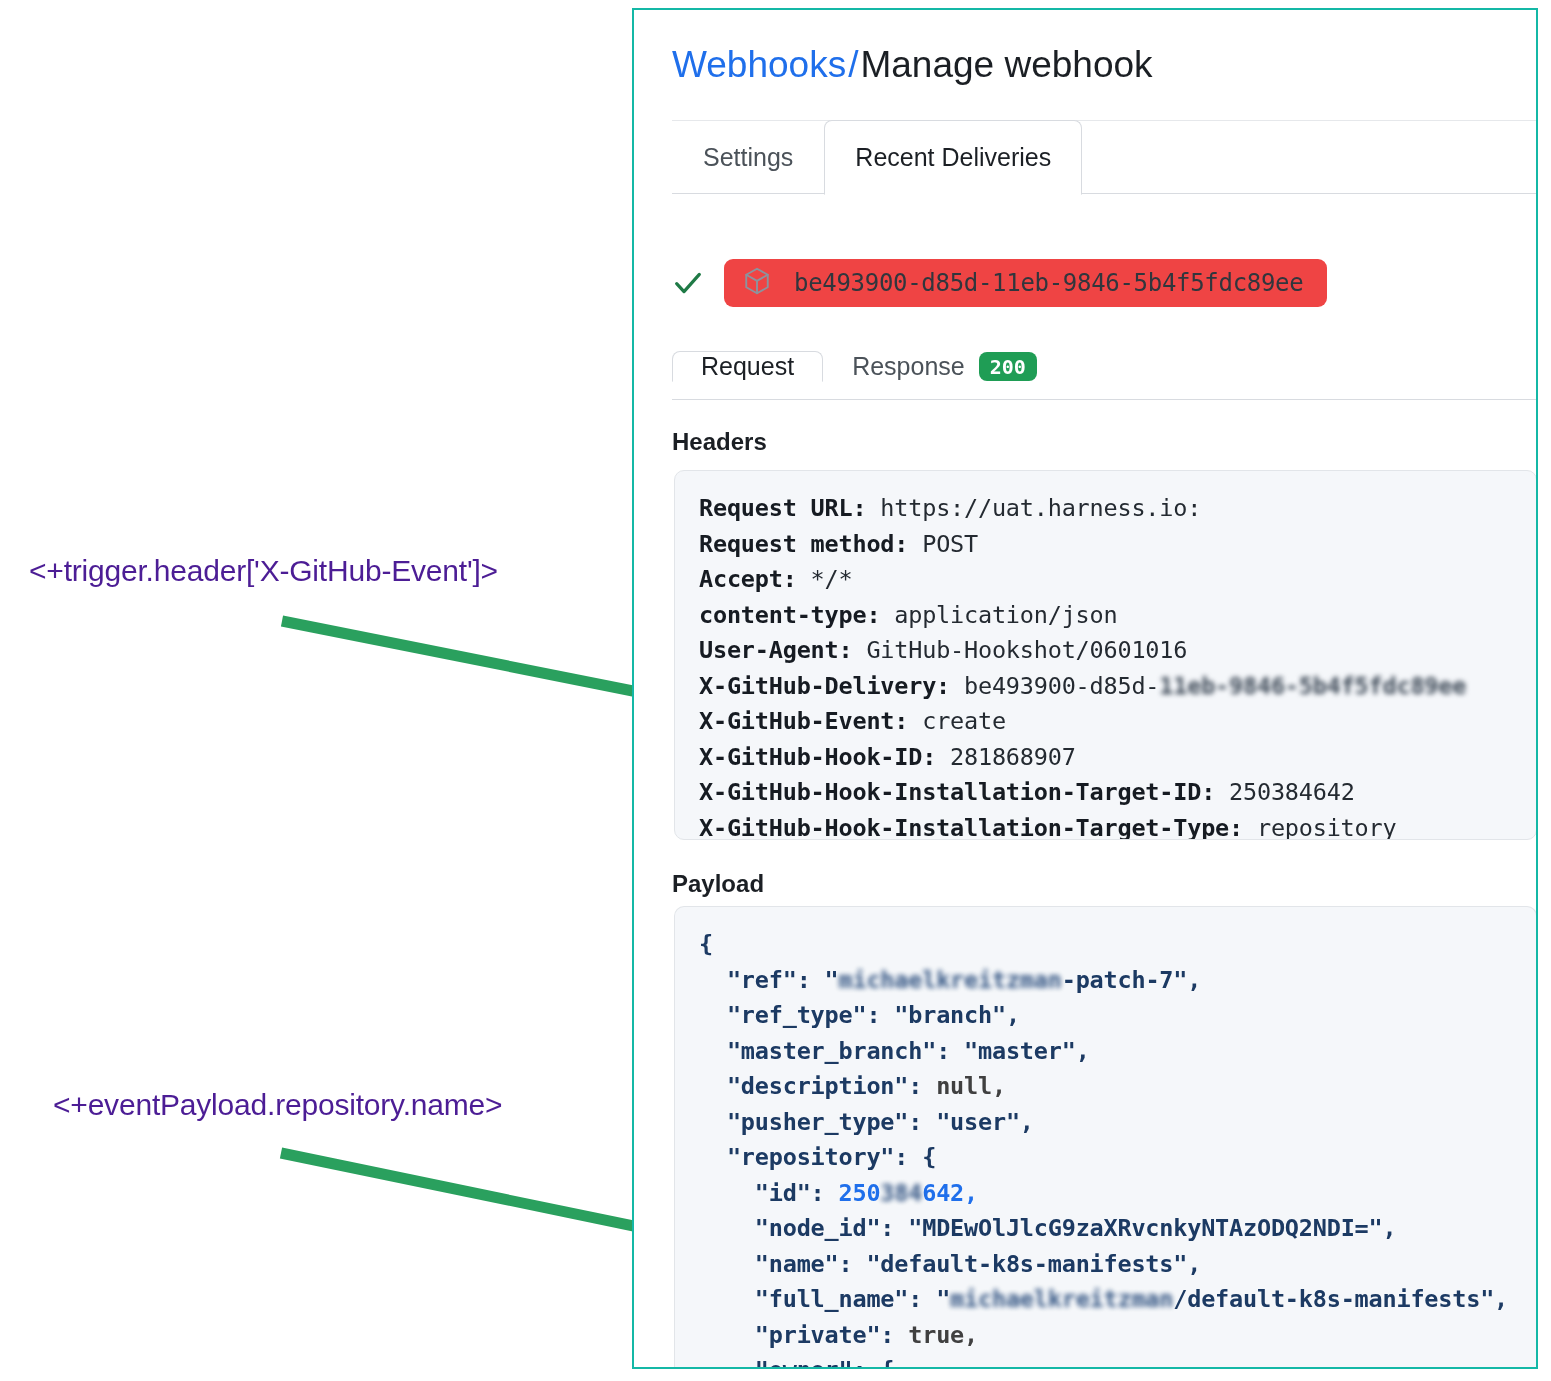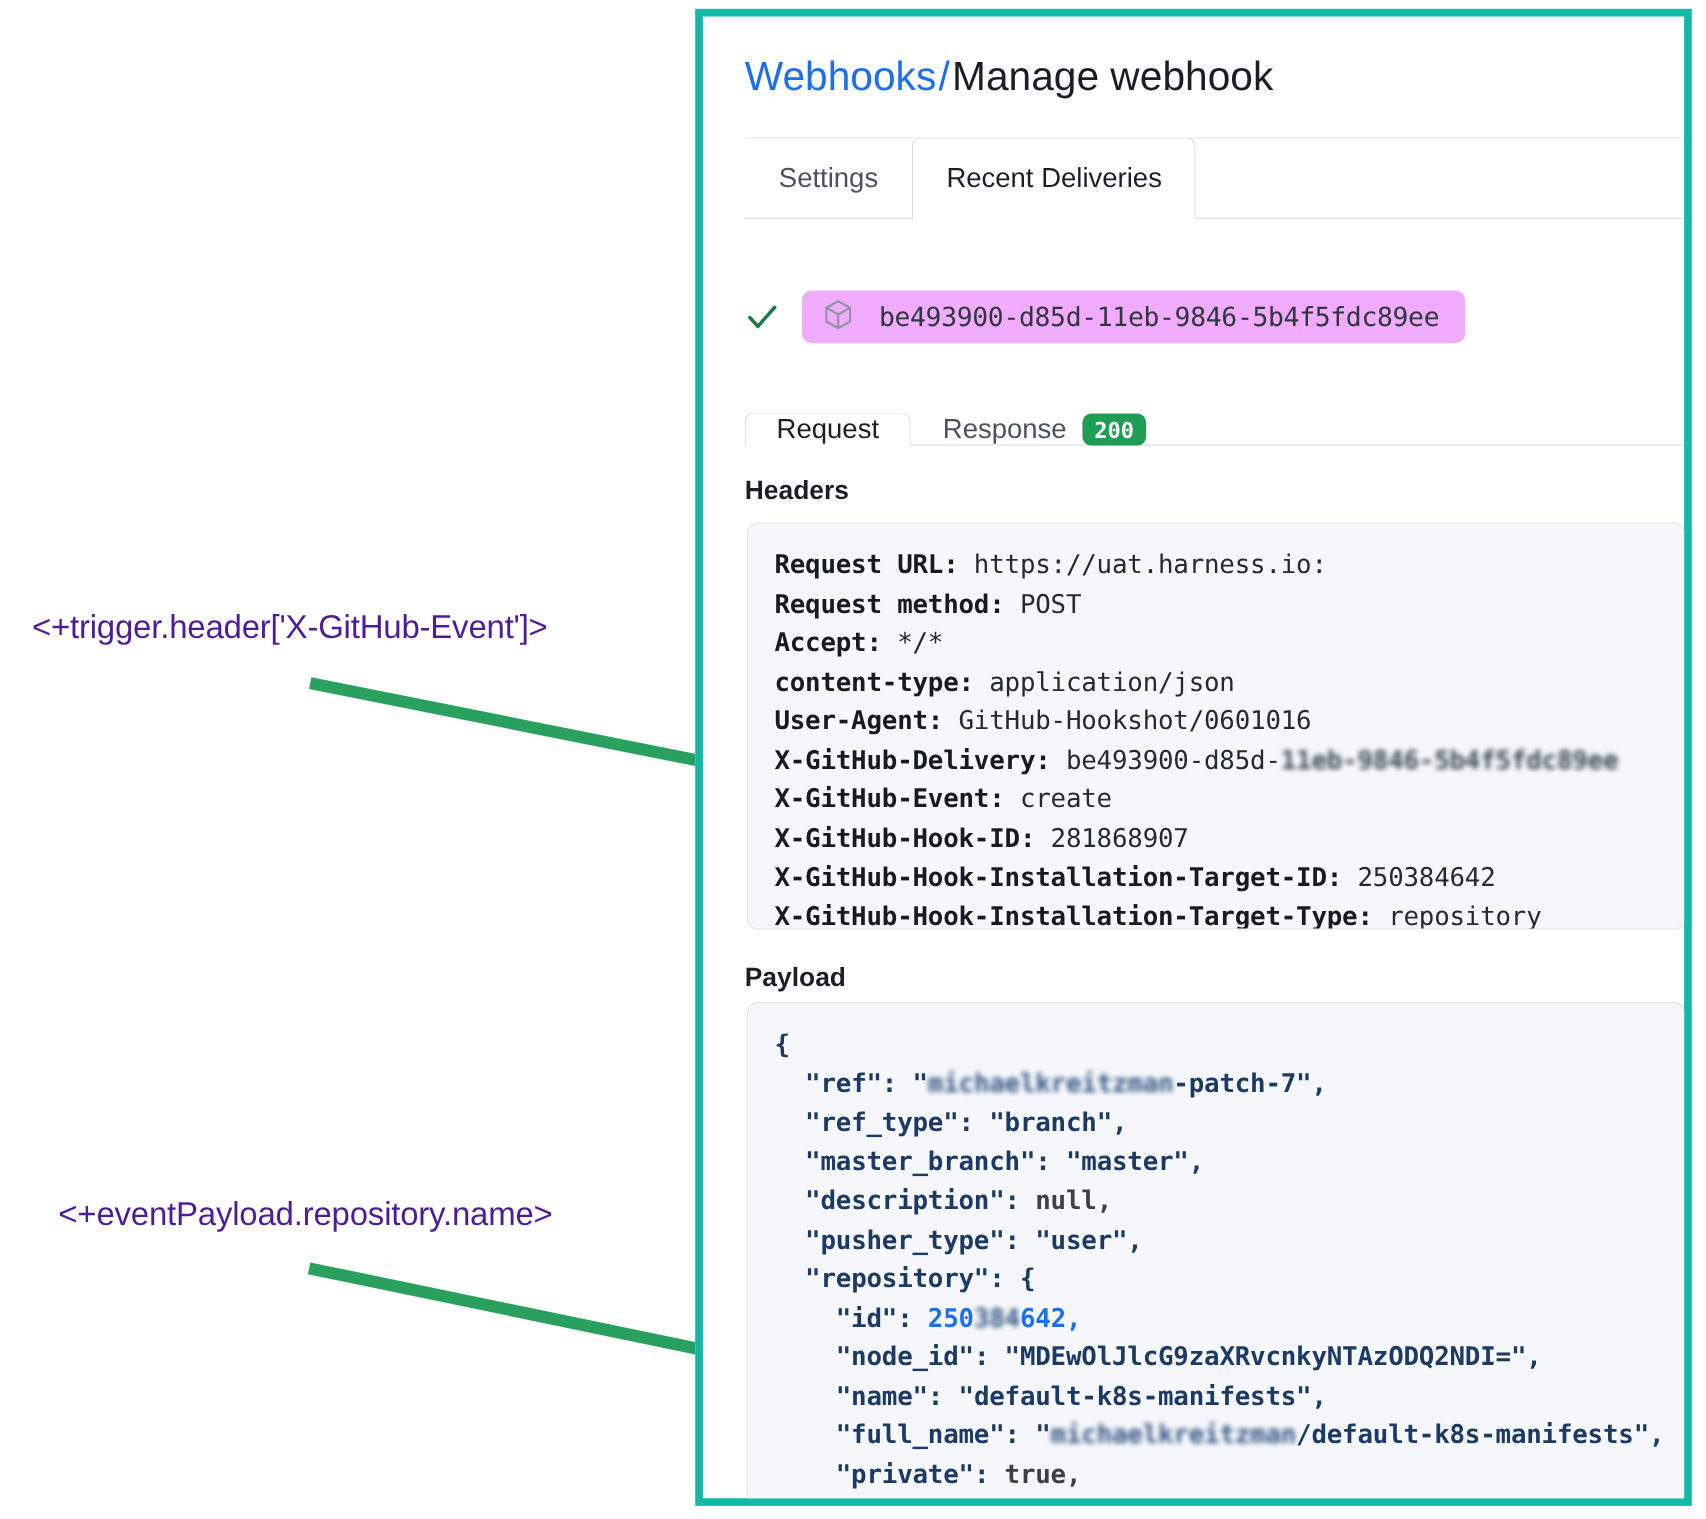--- a/index.html
+++ b/index.html
@@ -38,21 +38,21 @@
   }
 
   
   #webhook-panel {
     position: absolute;
     left: 632px;
     top: 8px;
     width: 906px;
     height: 1361px;
     background: #ffffff;
-    border: 7px solid #14b8a6;
+    border: 2px solid #14b8a6;
     box-sizing: border-box;
     overflow: hidden;
   }
 
   .panel-inner {
     position: absolute;
     left: 0; top: 0;
     width: 100%;
     height: 100%;
   }
@@ -142,21 +142,21 @@
     width: 40px;
     display: flex;
     align-items: center;
     justify-content: flex-start;
     color: #1f7a46;
   }
   #delivery-pill {
     display: flex;
     align-items: center;
     gap: 22px;
-    background: #f0abfc;
+    background: #ef4444;
     border-radius: 9px;
     height: 48px;
     padding: 0 24px 0 18px;
     margin-left: 12px;
     cursor: pointer;
   }
   #delivery-id {
     font-family: "DejaVu Sans Mono", monospace;
     font-size: 24px;
     color: #30363d;
@@ -164,21 +164,21 @@
     white-space: nowrap;
   }
 
   
   #rr-tabs {
     position: absolute;
     left: 38px;
     top: 322px;
     height: 68px;
     display: flex;
-    align-items: flex-end;
+    align-items: center;
   }
   .rr-tab {
     display: flex;
     align-items: center;
     gap: 14px;
     padding: 0 28px;
     font-size: 25px;
     color: #4b5259;
     box-sizing: border-box;
     background: transparent;

